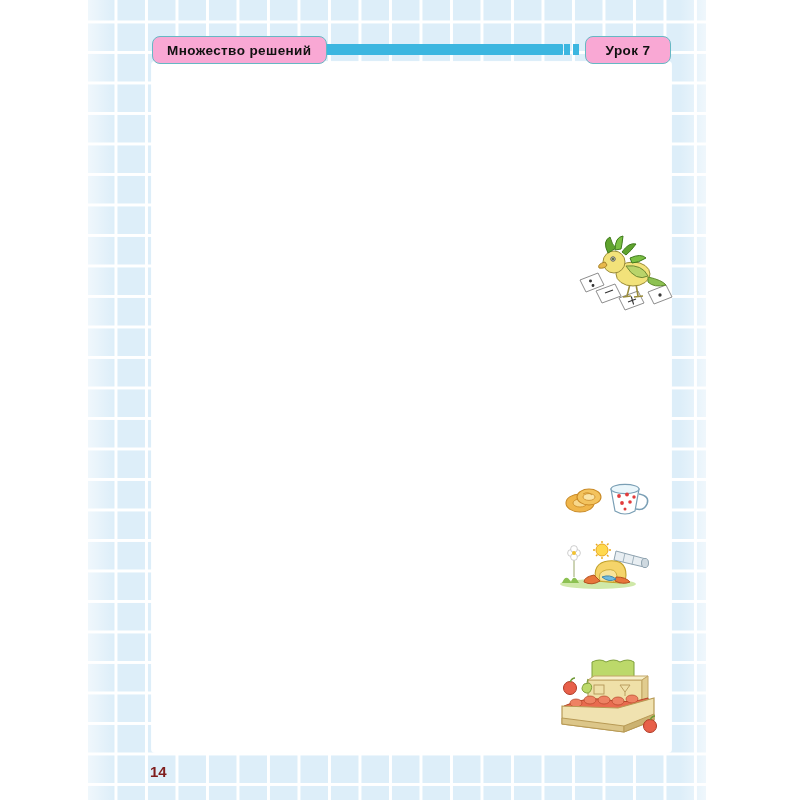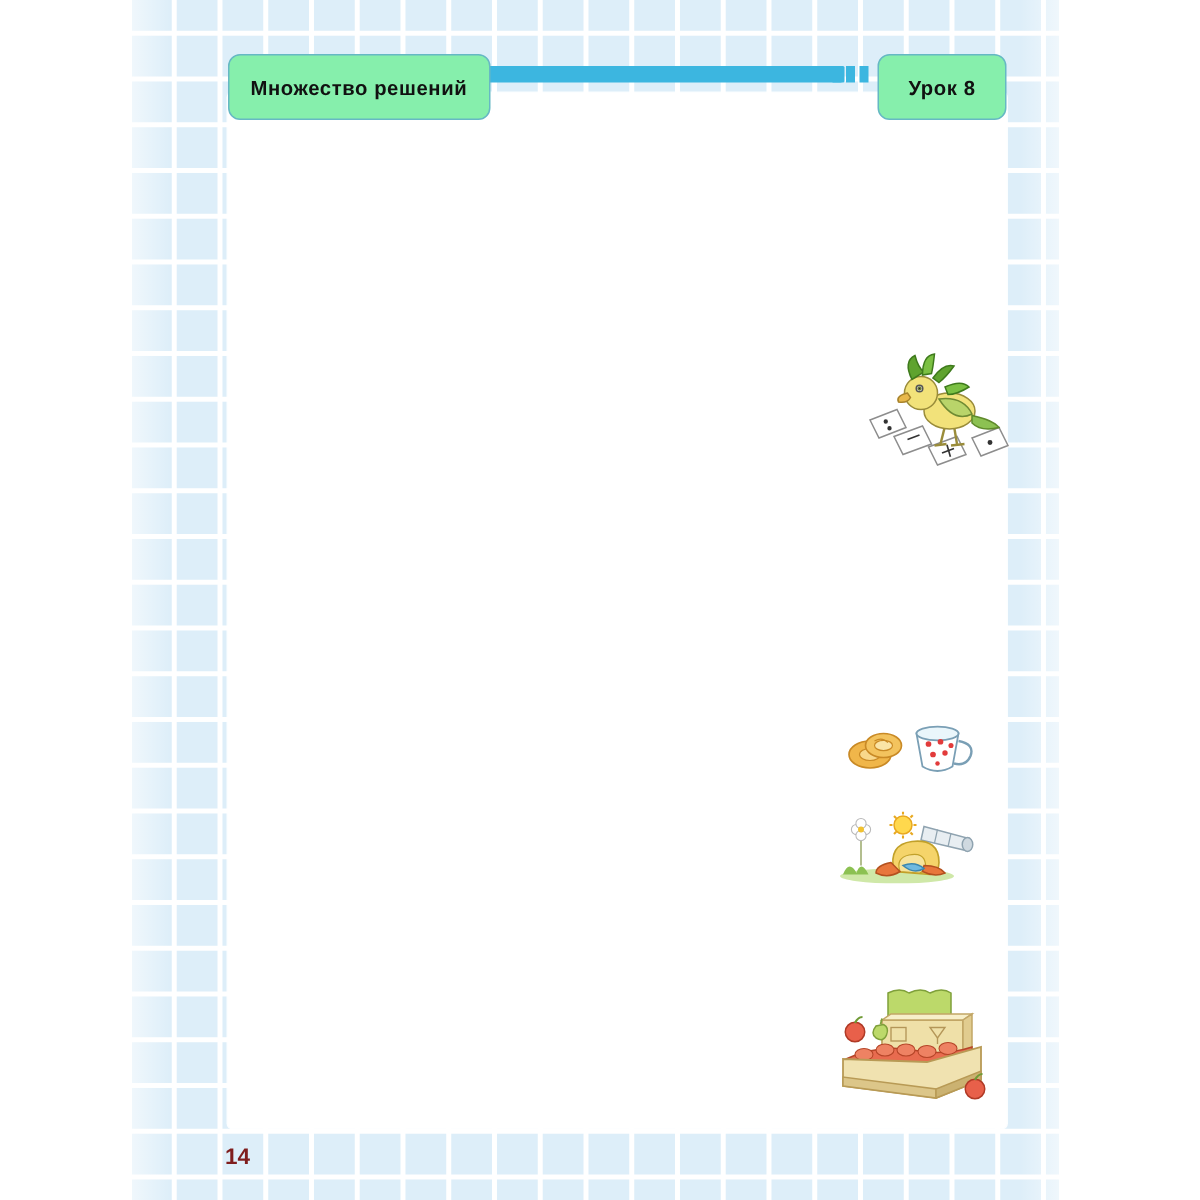--- a/index.html
+++ b/index.html
@@ -26,21 +26,21 @@
   
   #card{
     position:absolute;left:152px;top:62px;width:519px;height:690px;
     background:#fff;border-radius:3px;
     box-shadow:0 0 0 1px rgba(255,255,255,.9);
     z-index:3;
   }
   
   #banner{position:absolute;left:152px;top:36px;width:519px;height:30px;z-index:5;}
   .pill{
-    position:absolute;top:0;height:44px;background:#86efac;
+    position:absolute;top:0;height:28px;background:#f9a8d4;
     border:1.6px solid #66b8c4;border-radius:8px;
     display:flex;align-items:center;justify-content:center;
     font-weight:bold;font-size:13.5px;color:#111;letter-spacing:.4px;
     box-sizing:border-box;
   }
   #title-pill{left:0;padding:0 14px;white-space:nowrap;}
   #lesson-pill{right:0;width:86px;}
   #banner-bar{
     position:absolute;left:172px;right:108px;top:8px;height:11px;
     background:#3cb6e0;border-radius:1px;
@@ -88,21 +88,21 @@
 <div id="paper-bg"></div>
 
 <div id="card"></div>
 
 <div id="banner">
   <div id="banner-bar"></div>
   <div class="tick" style="right:92px"></div>
   <div class="tick" style="right:101px"></div>
   <div class="tick" style="right:110px"></div>
   <div class="pill" id="title-pill">Множество решений</div>
-  <div class="pill" id="lesson-pill">Урок 8</div>
+  <div class="pill" id="lesson-pill">Урок 7</div>
 </div>
 
 <div class="task" style="top:0">
   <div class="num-circle" style="left:168px;top:83px">6</div>
   <div class="prompt" style="left:196px;top:85px">Выполни умножение:</div>
   <div class="line" style="left:200px;top:110px">а) 2840 · 125</div>
   <div class="line" style="left:340px;top:110px">б) 2034 · 370</div>
   <div class="line" style="left:492px;top:110px">в) 50 600 · 7050</div>
 
   <div class="bigbox" style="left:188px;top:136px;width:478px;height:88px">

